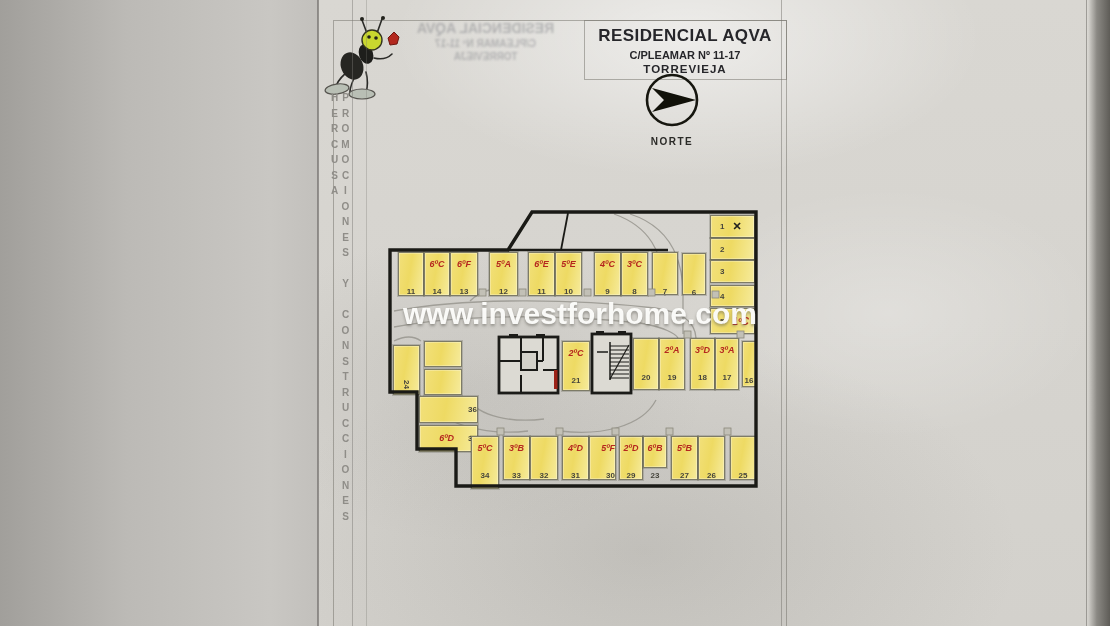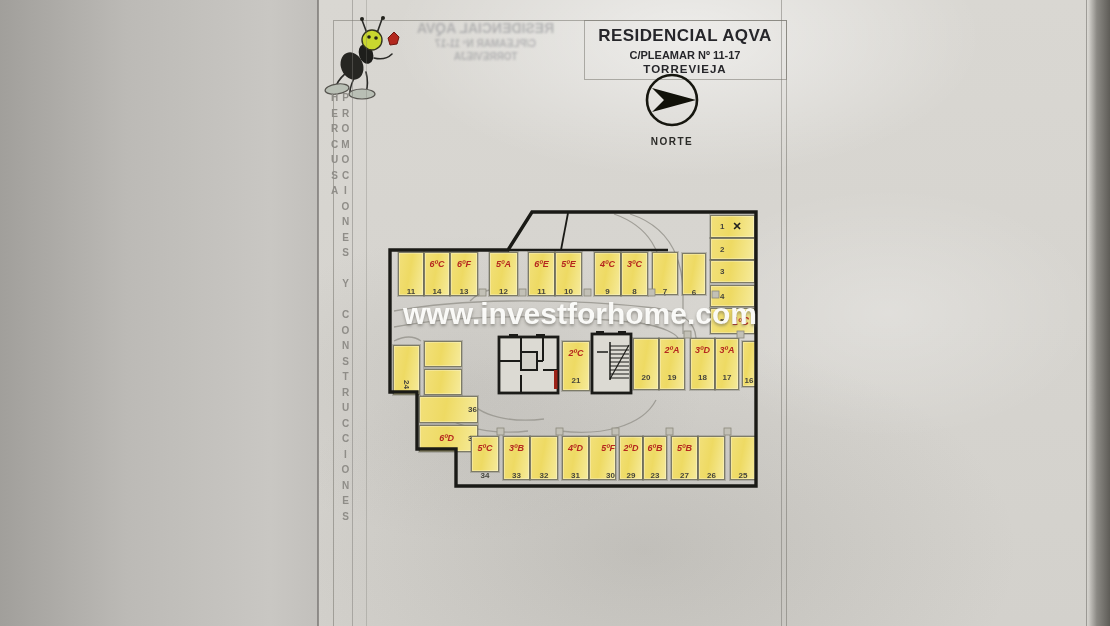--- a/index.html
+++ b/index.html
@@ -227,21 +227,21 @@
         <span class="unit"></span>
         <span class="num">16</span>
       </div>
       <div class="stall wide" style="left: 419px; top: 396px; width: 59px; height: 27px;">
         <span class="num">36</span>
       </div>
       <div class="stall wide" style="left: 419px; top: 425px; width: 59px; height: 27px;">
         <span class="unit">6ºD</span>
         <span class="num">35</span>
       </div>
-      <div class="stall" style="left: 471px; top: 436px; width: 28px; height: 36px;">
+      <div class="stall" style="left: 471px; top: 436px; width: 28px; height: 53px;">
         <span class="unit">5ºC</span>
         <span class="num">34</span>
       </div>
       <div class="stall" style="left: 503px; top: 436px; width: 27px; height: 44px;">
         <span class="unit">3ºB</span>
         <span class="num">33</span>
       </div>
       <div class="stall" style="left: 530px; top: 436px; width: 28px; height: 44px;">
         <span class="unit"></span>
         <span class="num">32</span>
@@ -251,21 +251,21 @@
         <span class="num">31</span>
       </div>
       <div class="stall" style="left: 589px; top: 436px; width: 27px; height: 44px; align-items: flex-end;">
         <span class="unit">5ºF</span>
         <span class="num">30</span>
       </div>
       <div class="stall" style="left: 619px; top: 436px; width: 24px; height: 44px;">
         <span class="unit">2ºD</span>
         <span class="num">29</span>
       </div>
-      <div class="stall" style="left: 643px; top: 436px; width: 24px; height: 44px; text-align: center;">
+      <div class="stall" style="left: 643px; top: 436px; width: 24px; height: 32px; text-align: center;">
         <span class="unit">6ºB</span>
         <span class="num">23</span>
       </div>
       <div class="stall" style="left: 671px; top: 436px; width: 27px; height: 44px;">
         <span class="unit">5ºB</span>
         <span class="num">27</span>
       </div>
       <div class="stall" style="left: 698px; top: 436px; width: 27px; height: 44px;">
         <span class="unit"></span>
         <span class="num">26</span>

